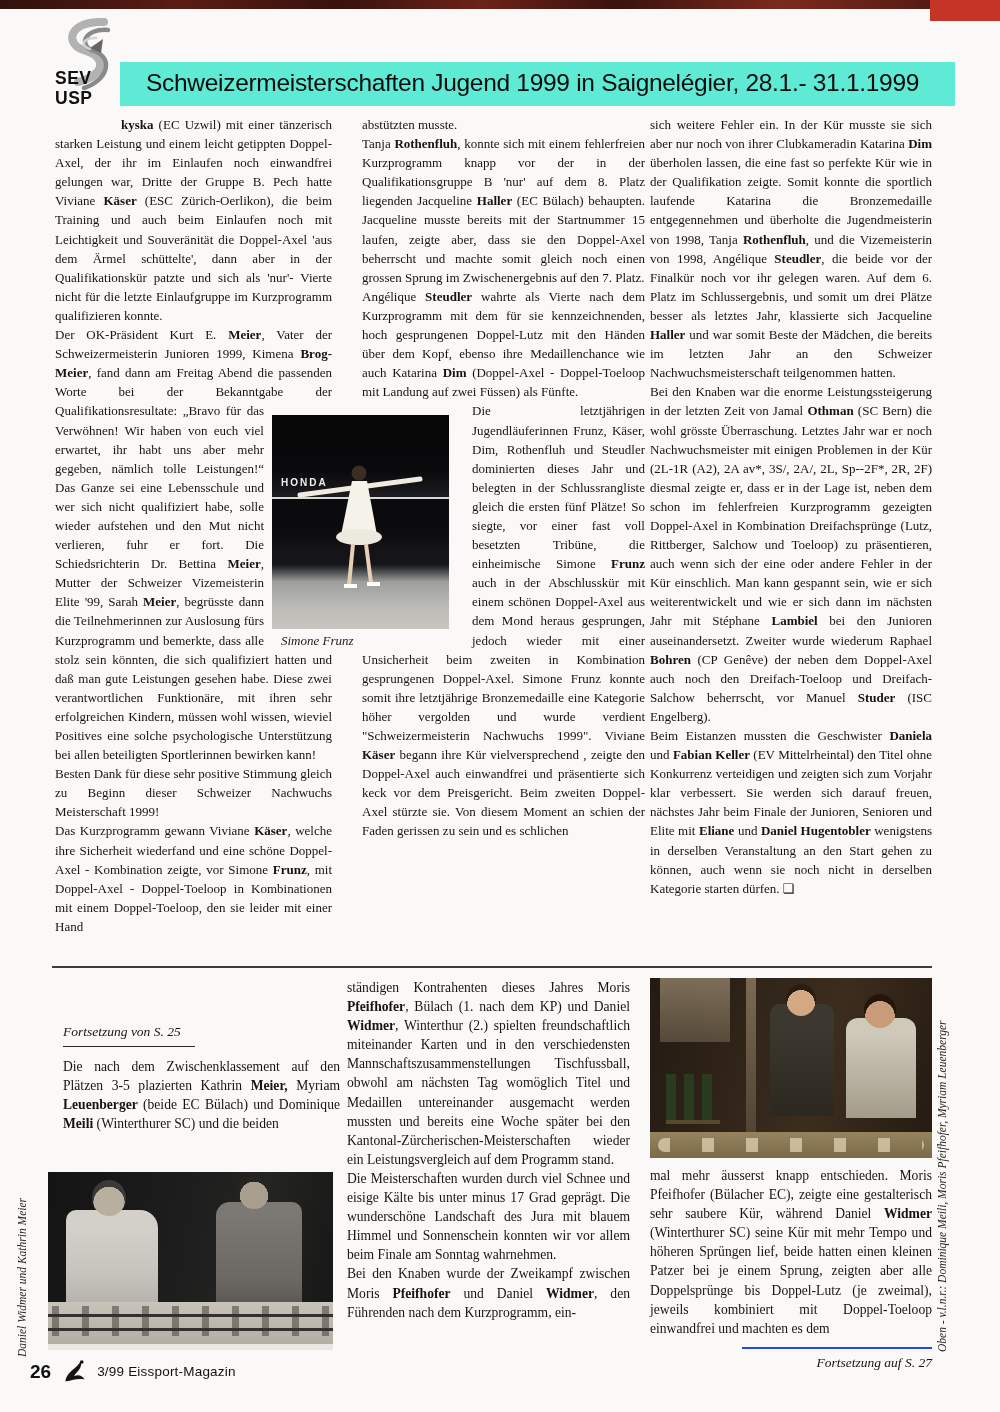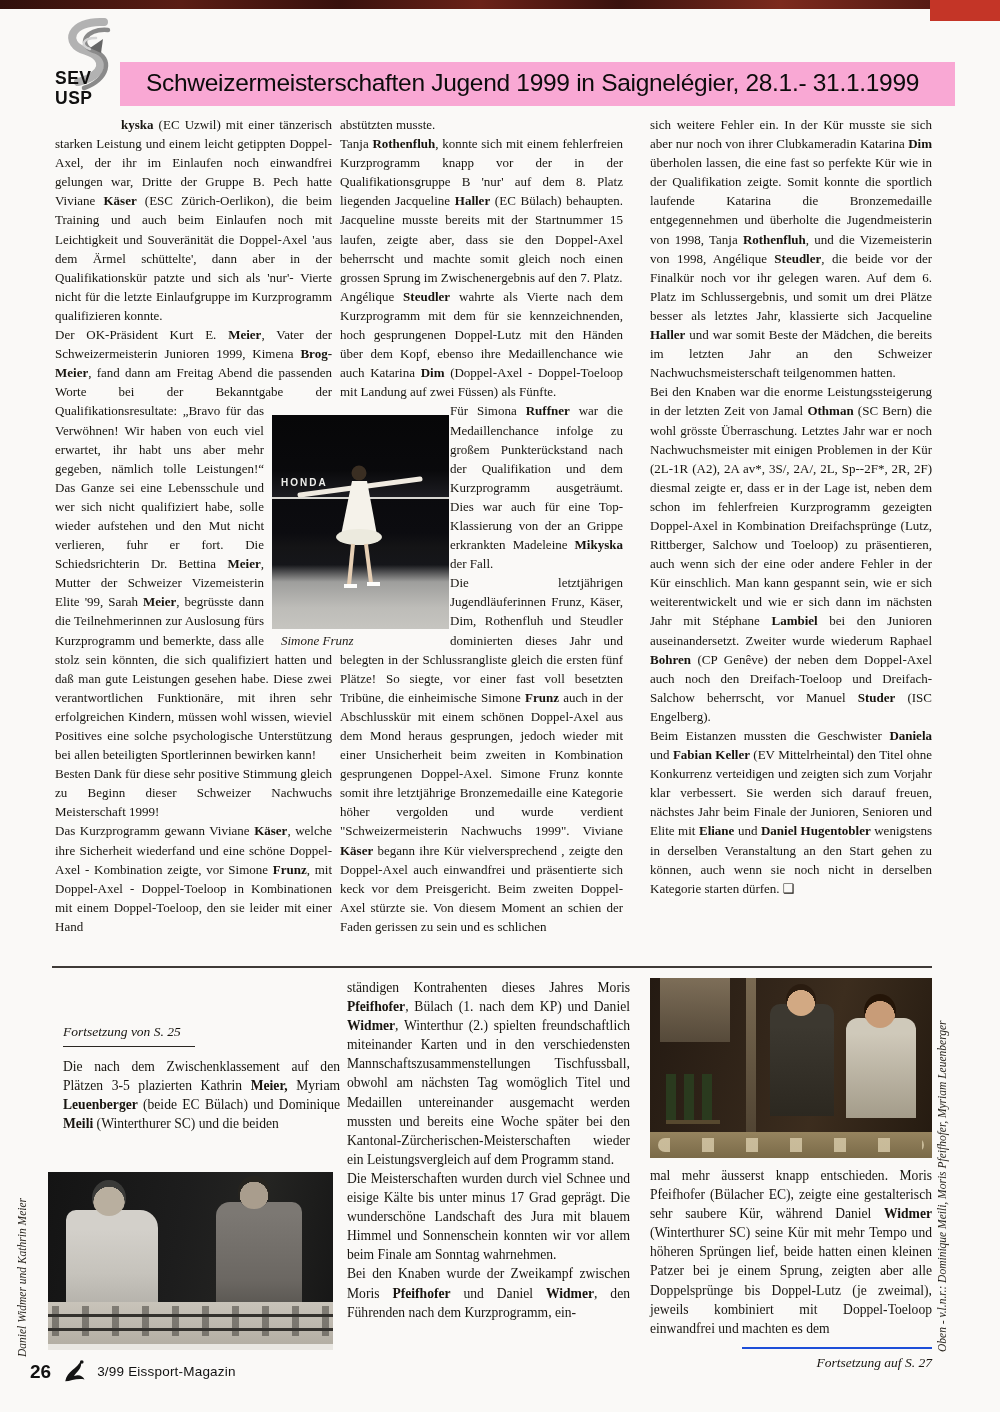--- a/index.html
+++ b/index.html
@@ -8,30 +8,30 @@
 
   
   .top-strip{position:absolute;left:0;top:0;width:1000px;height:9px;
     background:linear-gradient(90deg,#30100c 0%,#5a1d14 18%,#38110d 34%,#6b2218 48%,#3a120e 62%,#7c2a1d 78%,#451410 100%);}
   .corner-red{position:absolute;right:0;top:0;width:70px;height:21px;background:#c43527;}
 
   
   .logo-swirl{position:absolute;left:56px;top:16px;}
   .logo-text{position:absolute;left:55px;top:68px;font-family:"Liberation Sans",sans-serif;
     font-weight:bold;font-size:17.5px;line-height:20px;letter-spacing:.5px;color:#101010;}
-  .title-bar{position:absolute;left:120px;top:62px;width:835px;height:44px;background:#f9a8d4;}
+  .title-bar{position:absolute;left:120px;top:62px;width:835px;height:44px;background:#5eead4;}
   .title-bar span{display:block;padding:7px 0 0 26px;font-family:"Liberation Sans",sans-serif;
     font-size:24.5px;letter-spacing:-.3px;color:#0c0c0c;white-space:nowrap;}
 
   
   .col{position:absolute;top:115px;height:848px;overflow:hidden;
     font-size:13px;line-height:19.1px;text-align:justify;hyphens:auto;}
   .col p{margin:0;}
   .col-1{left:55px;width:277px;}
-  .col-2{left:340px;width:283px;}
+  .col-2{left:362px;width:283px;}
   .col-3{left:650px;width:282px;}
   .p-first{text-indent:66px;}
   .spacer-r{float:right;width:68px;height:534px;shape-outside:inset(301px 0 0 0);}
   .spacer-l{float:left;width:110px;height:534px;shape-outside:inset(301px 0 0 0);}
 
   
   .skater-photo{position:absolute;left:272px;top:415px;width:177px;height:214px;margin:0;
     background:linear-gradient(#070708 0%,#0c0c10 55%,#141416 62%,#15161a 70%,#9e9e9c 78%,#bdbcb8 90%,#c6c5c0 100%);overflow:hidden;}
   .sp-board{position:absolute;left:0;top:56px;width:177px;height:26px;
     background:linear-gradient(#0a0a0c,#1d1d22);border-bottom:2px solid #d8d7d2;}
@@ -134,21 +134,20 @@
     <p>Der OK-Präsident Kurt E. <b>Meier</b>, Vater der Schweizermeisterin Junioren 1999, Kimena <b>Brog-Meier</b>, fand dann am Freitag Abend die passenden Worte bei der Bekanntgabe der Qualifikationsresultate: „Bravo für das Verwöhnen! Wir haben von euch viel erwartet, ihr habt uns aber mehr gegeben, nämlich tolle Leistungen!“ Das Ganze sei eine Lebensschule und wer sich nicht qualifiziert habe, solle wieder aufstehen und den Mut nicht verlieren, fuhr er fort. Die Schiedsrichterin Dr. Bettina <b>Meier</b>, Mutter der Schweizer Vizemeisterin Elite '99, Sarah <b>Meier</b>, begrüsste dann die Teilnehmerinnen zur Auslosung fürs Kurzprogramm und bemerkte, dass alle stolz sein könnten, die sich qualifiziert hatten und daß man gute Leistungen gesehen habe. Diese zwei verantwortlichen Funktionäre, mit ihren sehr erfolgreichen Kindern, müssen wohl wissen, wieviel Positives eine solche psychologische Unterstützung bei allen beteiligten Sportlerinnen bewirken kann!</p>
     <p>Besten Dank für diese sehr positive Stimmung gleich zu Beginn dieser Schweizer Nachwuchs Meisterschaft 1999!</p>
     <p>Das Kurzprogramm gewann Viviane <b>Käser</b>, welche ihre Sicherheit wiederfand und eine schöne Doppel-Axel - Kombination zeigte, vor Simone <b>Frunz</b>, mit Doppel-Axel - Doppel-Toeloop in Kombinationen mit einem Doppel-Toeloop, den sie leider mit einer Hand</p>
   </div>
 
   <div class="col col-2">
     <div class="spacer-l"></div>
     <p>abstützten musste.</p>
     <p>Tanja <b>Rothenfluh</b>, konnte sich mit einem fehlerfreien Kurzprogramm knapp vor der in der Qualifikationsgruppe B 'nur' auf dem 8. Platz liegenden Jacqueline <b>Haller</b> (EC Bülach) behaupten. Jacqueline musste bereits mit der Startnummer 15 laufen, zeigte aber, dass sie den Doppel-Axel beherrscht und machte somit gleich noch einen grossen Sprung im Zwischenergebnis auf den 7. Platz.</p>
     <p>Angélique <b>Steudler</b> wahrte als Vierte nach dem Kurzprogramm mit dem für sie kennzeichnenden, hoch gesprungenen Doppel-Lutz mit den Händen über dem Kopf, ebenso ihre Medaillenchance wie auch Katarina <b>Dim</b> (Doppel-Axel - Doppel-Toeloop mit Landung auf zwei Füssen) als Fünfte.</p>
-    <p>Für Simona <b>Ruffner</b> war die Medaillenchance infolge zu großem Punkterückstand nach der Qualifikation und dem Kurzprogramm ausgeträumt. Dies war auch für eine Top-Klassierung von der an Grippe erkrankten Madeleine <b>Mikyska</b> der Fall.</p>
     <p>Die letztjährigen Jugendläuferinnen Frunz, Käser, Dim, Rothenfluh und Steudler dominierten dieses Jahr und belegten in der Schlussrangliste gleich die ersten fünf Plätze! So siegte, vor einer fast voll besetzten Tribüne, die einheimische Simone <b>Frunz</b> auch in der Abschlusskür mit einem schönen Doppel-Axel aus dem Mond heraus gesprungen, jedoch wieder mit einer Unsicherheit beim zweiten in Kombination gesprungenen Doppel-Axel. Simone Frunz konnte somit ihre letztjährige Bronzemedaille eine Kategorie höher vergolden und wurde verdient "Schweizermeisterin Nachwuchs 1999". Viviane <b>Käser</b> begann ihre Kür vielversprechend , zeigte den Doppel-Axel auch einwandfrei und präsentierte sich keck vor dem Preisgericht. Beim zweiten Doppel-Axel stürzte sie. Von diesem Moment an schien der Faden gerissen zu sein und es schlichen</p>
   </div>
 
   <div class="col col-3">
     <p>sich weitere Fehler ein. In der Kür musste sie sich aber nur noch von ihrer Clubkameradin Katarina <b>Dim</b> überholen lassen, die eine fast so perfekte Kür wie in der Qualifikation zeigte. Somit konnte die sportlich laufende Katarina die Bronzemedaille entgegennehmen und überholte die Jugendmeisterin von 1998, Tanja <b>Rothenfluh</b>, und die Vizemeisterin von 1998, Angélique <b>Steudler</b>, die beide vor der Finalkür noch vor ihr gelegen waren. Auf dem 6. Platz im Schlussergebnis, und somit um drei Plätze besser als letztes Jahr, klassierte sich Jacqueline <b>Haller</b> und war somit Beste der Mädchen, die bereits im letzten Jahr an den Schweizer Nachwuchsmeisterschaft teilgenommen hatten.</p>
     <p>Bei den Knaben war die enorme Leistungssteigerung in der letzten Zeit von Jamal <b>Othman</b> (SC Bern) die wohl grösste Überraschung. Letztes Jahr war er noch Nachwuchsmeister mit einigen Problemen in der Kür (2L-1R (A2), 2A av*, 3S/, 2A/, 2L, Sp--2F*, 2R, 2F) diesmal zeigte er, dass er in der Lage ist, neben dem schon im fehlerfreien Kurzprogramm gezeigten Doppel-Axel in Kombination Dreifachsprünge (Lutz, Rittberger, Salchow und Toeloop) zu präsentieren, auch wenn sich der eine oder andere Fehler in der Kür einschlich. Man kann gespannt sein, wie er sich weiterentwickelt und wie er sich dann im nächsten Jahr mit Stéphane <b>Lambiel</b> bei den Junioren auseinandersetzt. Zweiter wurde wiederum Raphael <b>Bohren</b> (CP Genêve) der neben dem Doppel-Axel auch noch den Dreifach-Toeloop und Dreifach-Salchow beherrscht, vor Manuel <b>Studer</b> (ISC Engelberg).</p>
     <p>Beim Eistanzen mussten die Geschwister <b>Daniela</b> und <b>Fabian Keller</b> (EV Mittelrheintal) den Titel ohne Konkurrenz verteidigen und zeigten sich zum Vorjahr klar verbessert. Sie werden sich darauf freuen, nächstes Jahr beim Finale der Junioren, Senioren und Elite mit <b>Eliane</b> und <b>Daniel Hugentobler</b> wenigstens in derselben Veranstaltung an den Start gehen zu können, auch wenn sie noch nicht in derselben Kategorie starten dürfen.  ❑</p>
   </div>
 
   <figure class="skater-photo">

